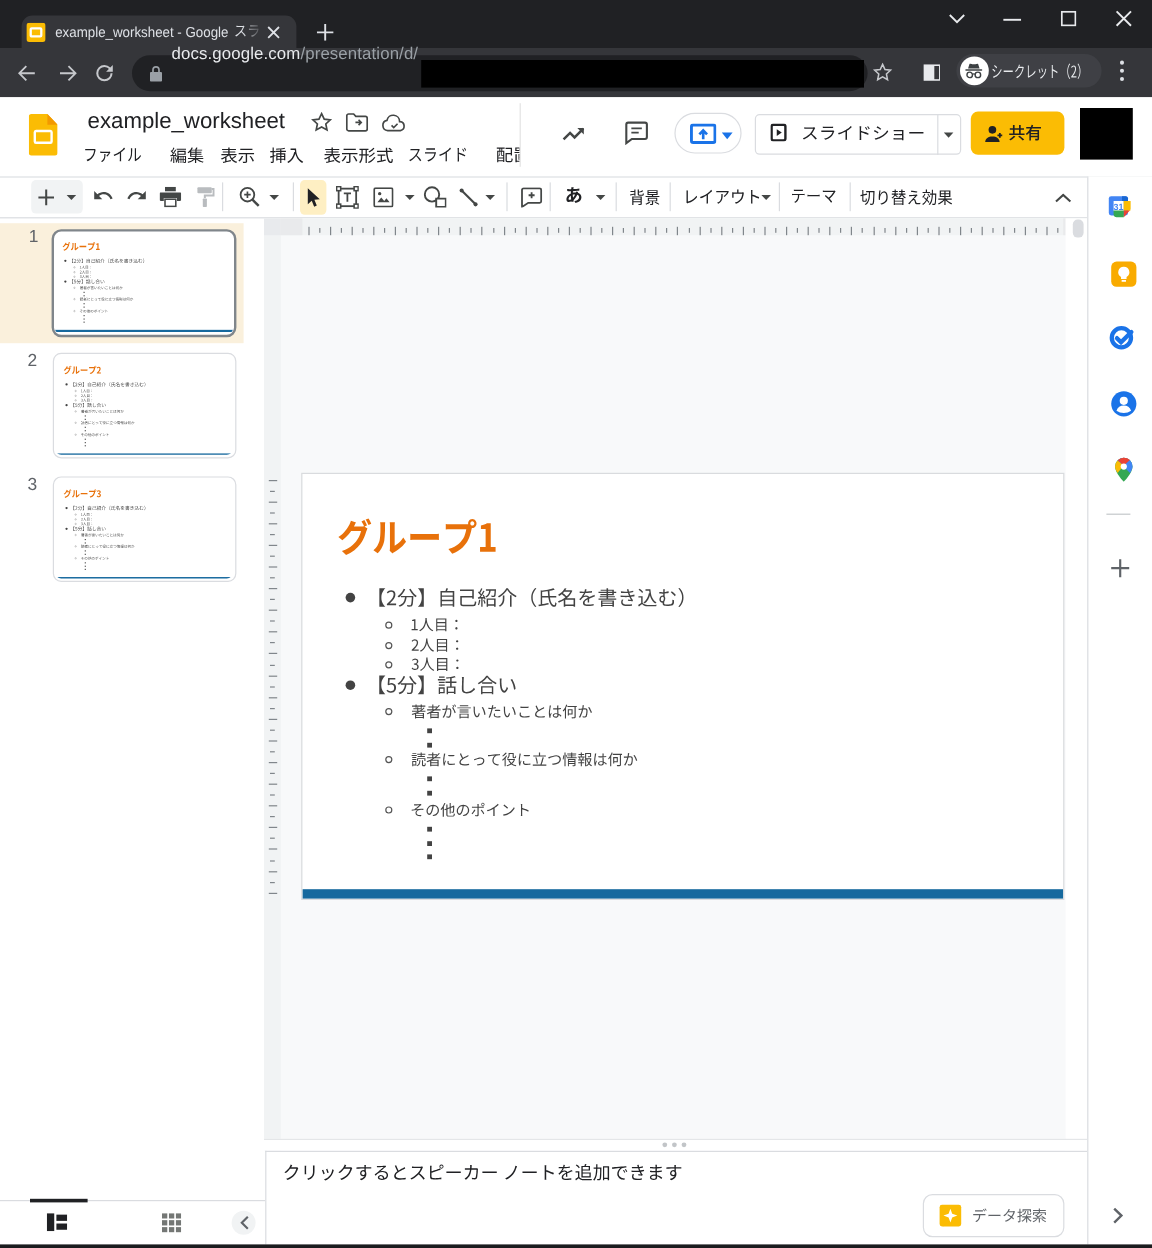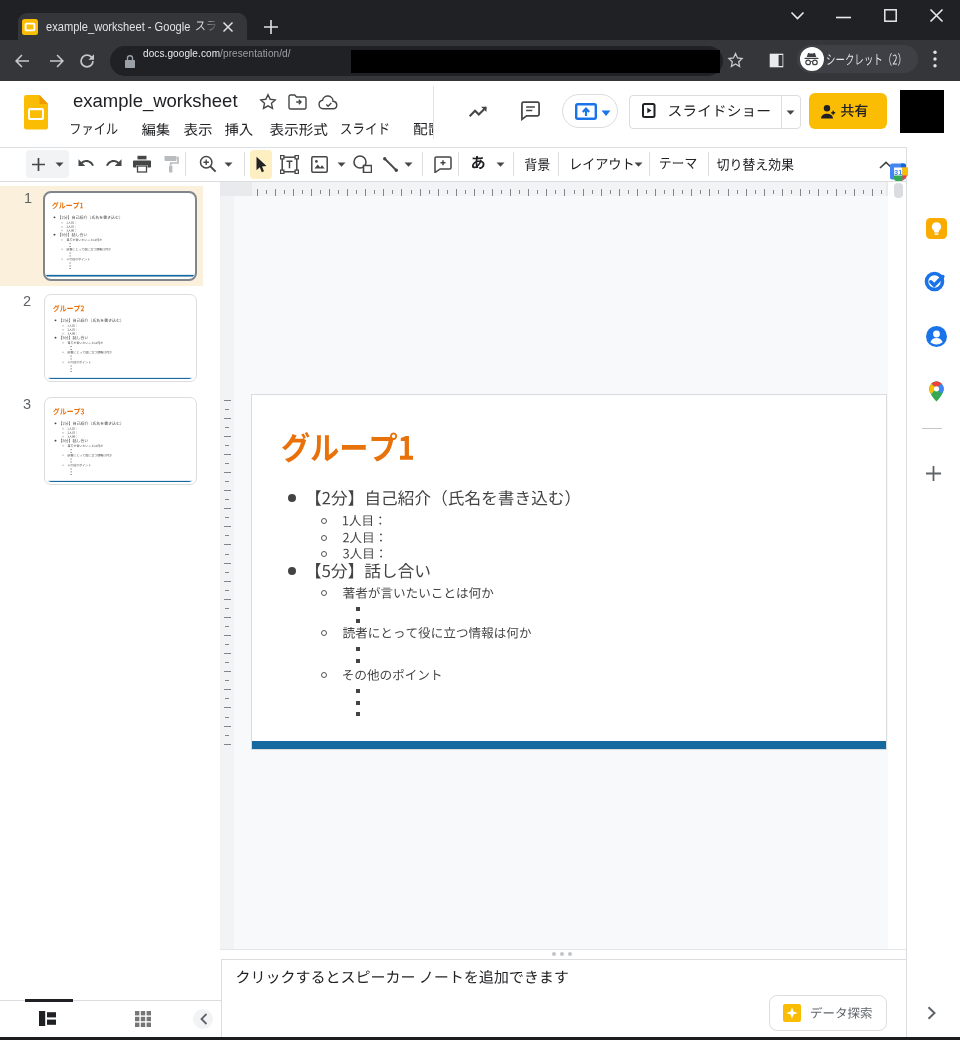--- a/index.html
+++ b/index.html
@@ -139,21 +139,21 @@
     <div class="ic" style="left:49px;top:52.5px"><svg width="16" height="16" viewBox="0 0 16 16">
         <path d="M1 7.2h11.1L7.5 2.6l1.1-1.1L15 8l-6.4 6.5-1.1-1.1 4.6-4.6H1z" fill="#c6c8cc"></path>
       </svg></div>
     <div class="ic" style="left:79px;top:52.5px"><svg width="16" height="16" viewBox="0 0 16 16">
         <path d="M8 1.2a6.8 6.8 0 1 0 6.8 6.8h-1.7A5.1 5.1 0 1 1 8 2.9c1.5 0 2.8.6 3.7 1.6L9.4 6.8H15V1.2l-2.1 2.1A6.8 6.8 0 0 0 8 1.2z" fill="#c6c8cc"></path>
       </svg></div>
     <div class="abs" style="left:110px;top:45.5px;width:613px;height:30px;background:#202124;border-radius:15px"></div>
     <div class="ic" style="left:124px;top:53.5px"><svg width="12" height="15" viewBox="0 0 12 15">
         <path d="M6 1a3.2 3.2 0 0 0-3.2 3.2V6H2c-.6 0-1 .4-1 1v6c0 .6.4 1 1 1h8c.6 0 1-.4 1-1V7c0-.6-.4-1-1-1h-.8V4.2A3.2 3.2 0 0 0 6 1zm0 1.5c1 0 1.8.8 1.8 1.7V6H4.2V4.2c0-1 .8-1.7 1.8-1.7z" fill="#9aa0a6"></path>
       </svg></div>
-    <div class="abs" style="left:143px;top:48px;font-size:10px;color:#9aa0a6;letter-spacing:0.1px"><span style="color:#e8eaed">docs.google.com</span>/presentation/d/</div>
+    <div class="abs" style="left:143px;top:36px;font-size:14px;color:#9aa0a6;letter-spacing:0.1px"><span style="color:#e8eaed">docs.google.com</span>/presentation/d/</div>
     <div class="abs" style="left:351px;top:50px;width:369px;height:23px;background:#000"></div>
     <div class="ic" style="left:727px;top:52px"><svg width="17" height="17" viewBox="0 0 17 17">
         <path d="M8.5 1.6l2 4.4 4.6.5-3.4 3.2.9 4.7-4.1-2.4-4.1 2.4.9-4.7L1.9 6.5l4.6-.5z" fill="none" stroke="#c6c8cc" stroke-width="1.3"></path>
       </svg></div>
     <div class="ic" style="left:769px;top:53px"><svg width="15" height="15" viewBox="0 0 15 15">
         <rect x="0.7" y="0.7" width="13.6" height="13.6" fill="#e8eaed"></rect>
         <rect x="9.6" y="2" width="3.9" height="11" fill="#35363a"></rect>
       </svg></div>
     <div class="abs" style="left:797px;top:45px;width:121px;height:28px;background:#3f4045;border-radius:14px"></div>
     <div class="abs" style="left:799.5px;top:47px;width:24px;height:24px;background:#fff;border-radius:50%"></div>
@@ -698,21 +698,21 @@
     <div class="abs" style="left:769px;top:995px;width:118px;height:36px;background:#fff;border:1px solid #dadce0;border-radius:8px"></div>
     <div class="ic" style="left:782px;top:1003px"><svg width="20" height="20" viewBox="0 0 20 20">
         <path d="M3 1h14a2 2 0 0 1 2 2v14a2 2 0 0 1-2 2H7l-4 0a2 2 0 0 1-2-2V3a2 2 0 0 1 2-2z" fill="#fbbc04"></path>
         <path d="M4 19l3-3H4z" fill="#fbbc04"></path>
         <path d="M10 4.2l1.5 4.3 4.3 1.5-4.3 1.5L10 15.8 8.5 11.5 4.2 10l4.3-1.5z" fill="#fff"></path>
       </svg></div>
     <svg class="tx" style="left:811px;top:1007px" width="60.71" height="11.68" viewBox="0 0 60.71 11.68">
       <use href="#tansaku" fill="#5f6368"></use>
     </svg>
     <div class="abs" style="left:906px;top:146.5px;width:54px;height:890.5px;background:#fff;border-left:1px solid #dadce0"></div>
-    <div class="ic" style="left:889px;top:162px"><svg width="21" height="21" viewBox="0 0 21 21">
+    <div class="ic" style="left:923px;top:162px"><svg width="21" height="21" viewBox="0 0 21 21">
         <rect x="1" y="1.5" width="16" height="16" rx="2" fill="#4285f4"></rect>
         <path d="M12 1.5h3c1.1 0 2 .9 2 2v3h-5z" fill="#1967d2"></path>
         <rect x="5" y="5.5" width="8.5" height="8.5" fill="#fff"></rect>
         <rect x="13.5" y="5.5" width="5.5" height="8" fill="#fbbc04"></rect>
         <path d="M13.5 5.5h5.5v6c0 .8-.3 1.4-.8 2h-4.7z" fill="#fbbc04"></path>
         <path d="M5 13.5h8.5v5.5h-6c-1.4 0-2.5-1.1-2.5-2.5z" fill="#34a853"></path>
         <path d="M13.5 19v-5.5h5z" fill="#ea4335"></path>
         <text x="9.2" y="12.6" font-family="Liberation Sans" font-size="7.5" font-weight="bold" fill="#4285f4" text-anchor="middle">31</text>
       </svg></div>
     <div class="ic" style="left:925px;top:217px"><svg width="23" height="23" viewBox="0 0 23 23">

